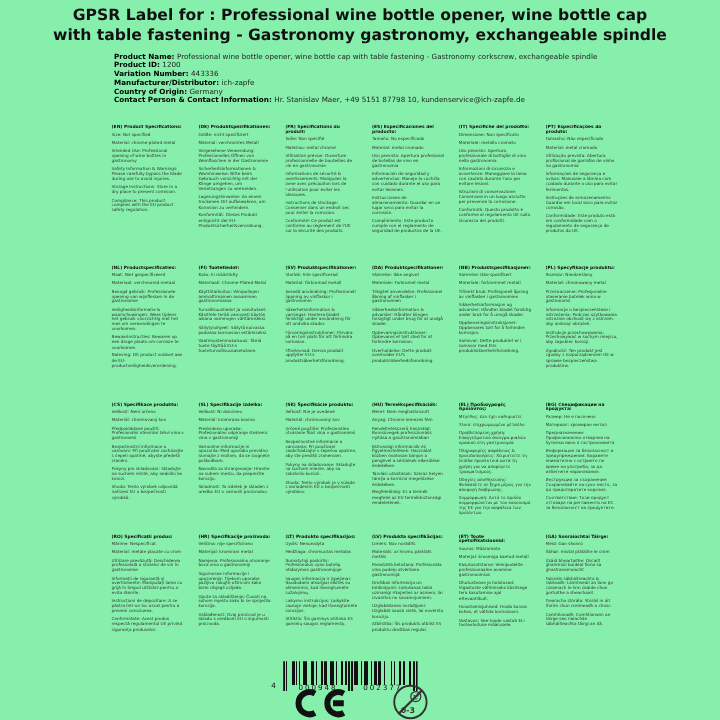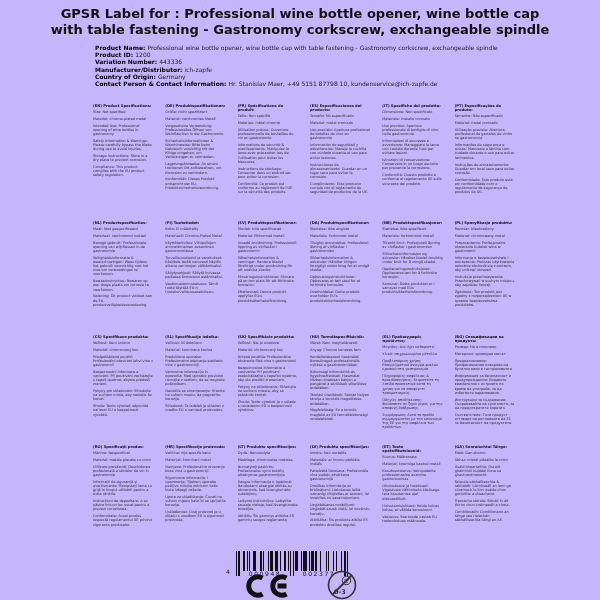--- a/index.html
+++ b/index.html
@@ -1,16 +1,16 @@
 <!DOCTYPE html>
 <html><head>
 <meta charset="utf-8">
 <style>
   html,body{margin:0;padding:0;background:#fff;}
-  .page{position:relative;width:600px;height:600px;background:#c4b5fd;overflow:hidden;
+  .page{position:relative;width:600px;height:600px;background:#86efac;overflow:hidden;
         font-family:"DejaVu Sans","Liberation Sans",sans-serif;color:#000;}
   .title{position:absolute;top:6px;left:0;right:0;text-align:center;
          font-size:13px;font-weight:bold;line-height:15.5px;color:#111;}
   .info{position:absolute;top:44px;left:95px;right:60px;font-size:6px;line-height:7.2px;color:#222;}
   .info-row b{font-weight:bold;color:#000;}
   .grid{position:absolute;top:104px;left:93px;width:424px;display:grid;
         grid-template-columns:repeat(6,1fr);column-gap:10px;
         grid-template-rows:117px 114px 110px 109px;}
   .block{overflow:hidden;font-size:3.5px;line-height:1.18;color:#333;padding-right:2px;}
   .block-title{font-weight:bold;font-size:3.7px;color:#111;margin:0 0 1.5px 0;}
@@ -25,21 +25,21 @@
   .ce{position:absolute;left:244px;top:573px;}
   .age{position:absolute;left:326px;top:569px;}
 </style>
 </head>
 <body>
 
 <div class="page">
 
   <div class="title">
     <span>GPSR Label for : Professional wine bottle opener, wine bottle cap</span><br>
-    <span>with table fastening - Gastronomy corkscrew, exchangeable spindle</span>
+    <span>with table fastening - Gastronomy gastronomy, exchangeable spindle</span>
   </div>
 
   <div class="info" id="info">
       <div class="info-row"><b>Product Name: </b><span>Professional wine bottle opener, wine bottle cap with table fastening - Gastronomy corkscrew, exchangeable spindle</span></div>
       <div class="info-row"><b>Product ID: </b><span>1200</span></div>
       <div class="info-row"><b>Variation Number: </b><span>443336</span></div>
       <div class="info-row"><b>Manufacturer/Distributor: </b><span>ich-zapfe</span></div>
       <div class="info-row"><b>Country of Origin: </b><span>Germany</span></div>
       <div class="info-row"><b>Contact Person &amp; Contact Information: </b><span>Hr. Stanislav Maer, +49 5151 87798 10, kundenservice@ich-zapfe.de</span></div>
     </div>

